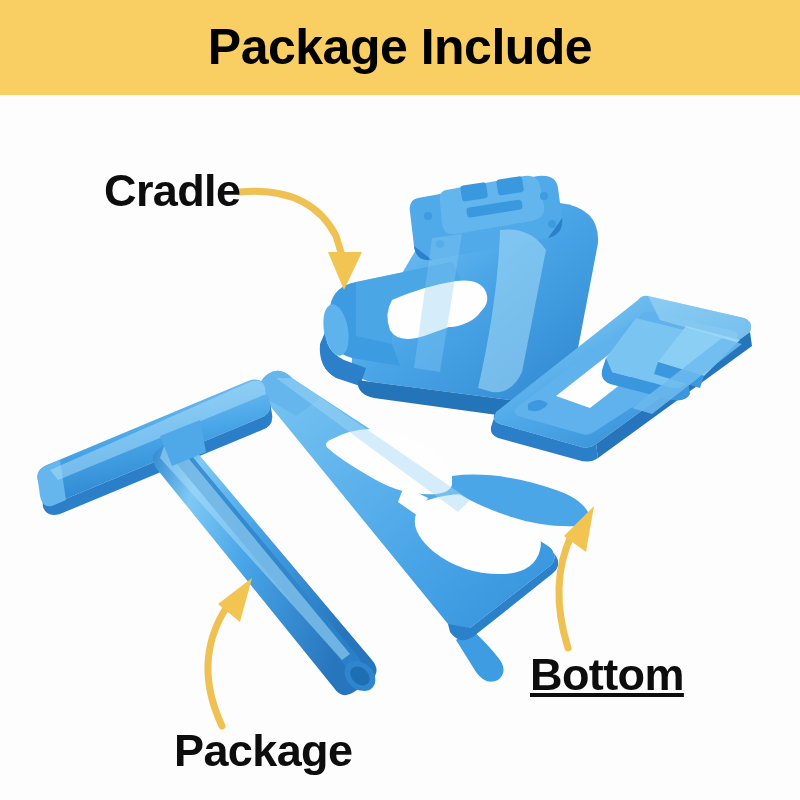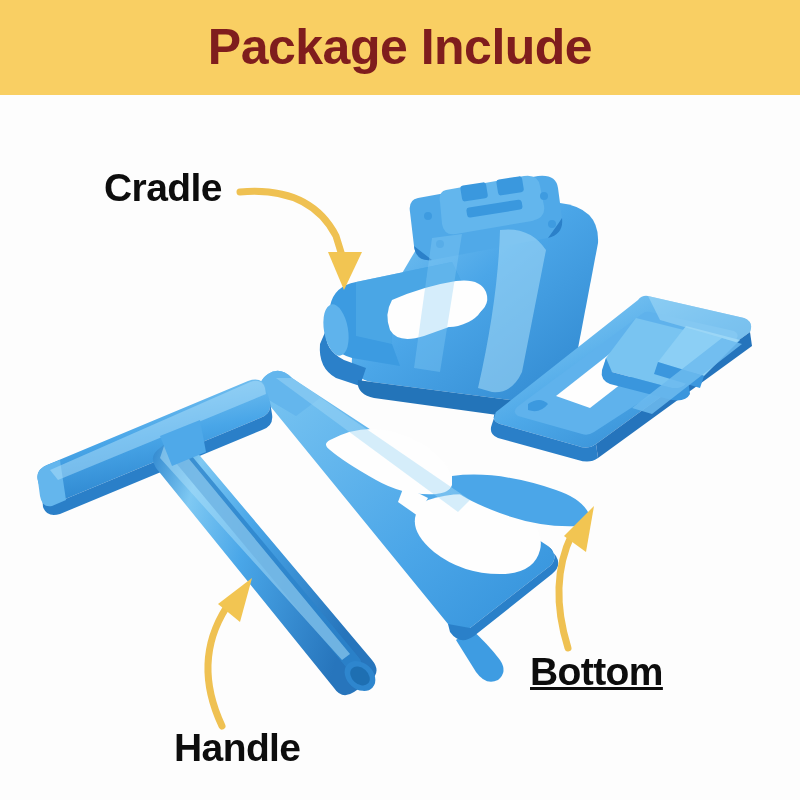--- a/index.html
+++ b/index.html
@@ -27,30 +27,30 @@
     height: 95px;
     background: #F9CF63;
     display: flex;
     align-items: center;
     justify-content: center;
   }
   .banner-title {
     font-family: "Liberation Sans", sans-serif;
     font-size: 50px;
     font-weight: bold;
-    color: #7f1d1d;
+    color: #000000;
     letter-spacing: -0.5px;
     line-height: 1;
     margin-top: -2px;
   }
   
   .callout {
     position: absolute;
     font-family: "Liberation Sans", sans-serif;
-    font-size: 39px;
+    font-size: 45px;
     font-weight: bold;
     color: #0D0D0D;
     letter-spacing: -0.6px;
     white-space: nowrap;
     line-height: 1;
   }
   #label-cradle { left: 104px; top: 168px; }
   #label-bottom { left: 530px; top: 652px; text-decoration: underline; }
   #label-handle { left: 174px; top: 728px; }
 
@@ -251,15 +251,15 @@
     <g>
       <path d="M222 726 Q192 662 226 608" fill="none" stroke="#EFC152" stroke-width="7" stroke-linecap="round"></path>
       <path d="M252 578 L218 604 L240 622 Z" fill="#F2C552"></path>
     </g>
   </svg>
 
   <div class="callout" id="label-cradle">Cradle</div>
 
   <div class="callout" id="label-bottom">Bottom</div>
 
-  <div class="callout" id="label-handle">Handle</div>
+  <div class="callout" id="label-handle">Package</div>
 
 </div>
 
 </body></html>

